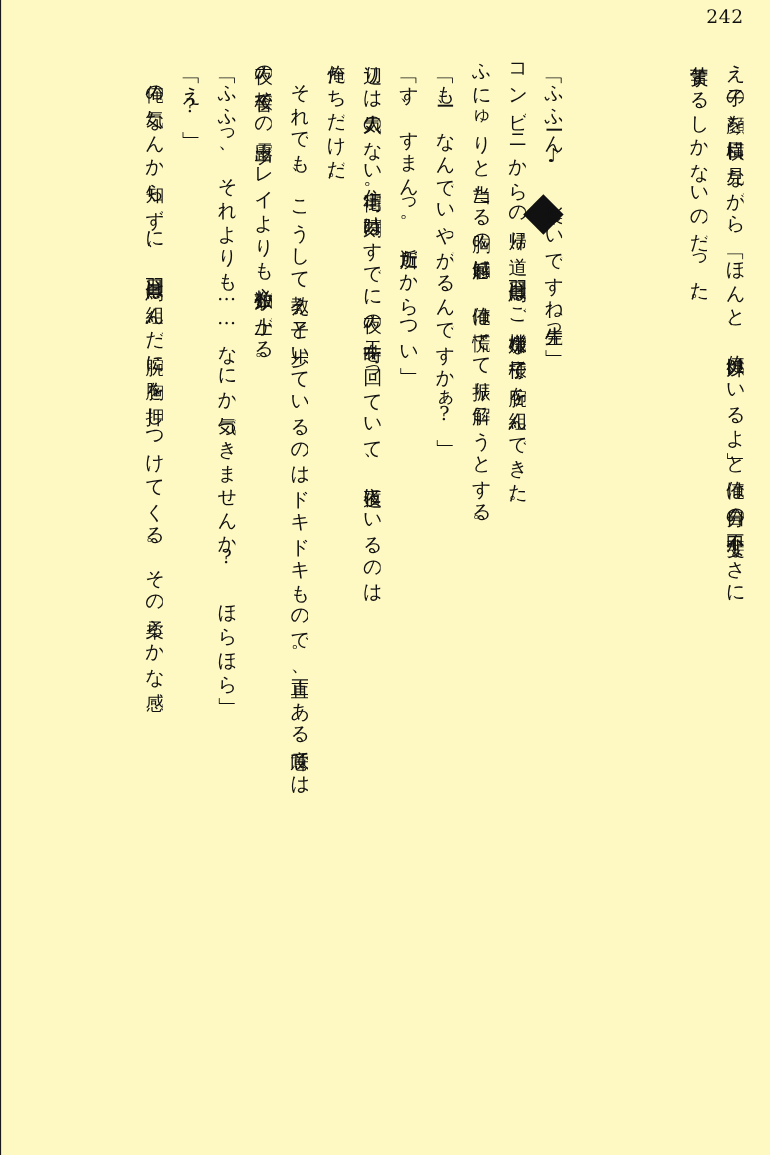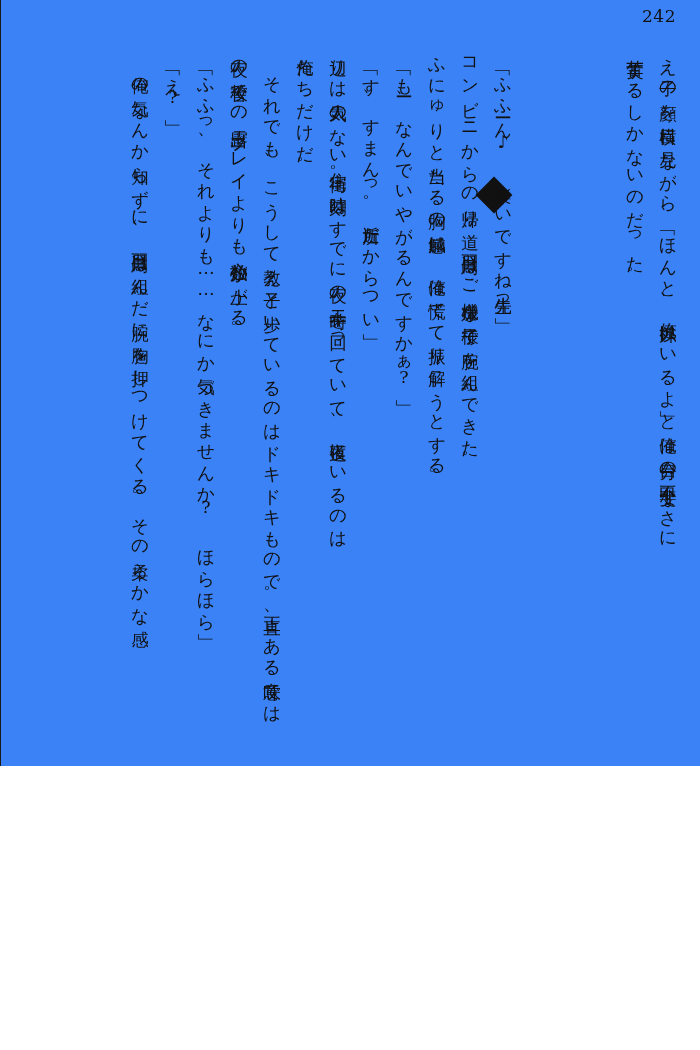--- a/index.html
+++ b/index.html
@@ -3,22 +3,22 @@
 <meta charset="utf-8">
 <style>
   html, body {
     margin: 0;
     padding: 0;
     background: #ffffff;
   }
   .page {
     position: relative;
     width: 700px;
-    height: 766px;
-    background: #3b82f6;
+    height: 1050px;
+    background: #fef9c3;
     overflow: hidden;
     font-family: "DejaVu Serif", "Liberation Serif", serif;
     color: #111111;
   }
   .page-number {
     position: absolute;
     top: 6px;
     right: 24px;
     font-size: 17px;
     letter-spacing: 0.5px;

